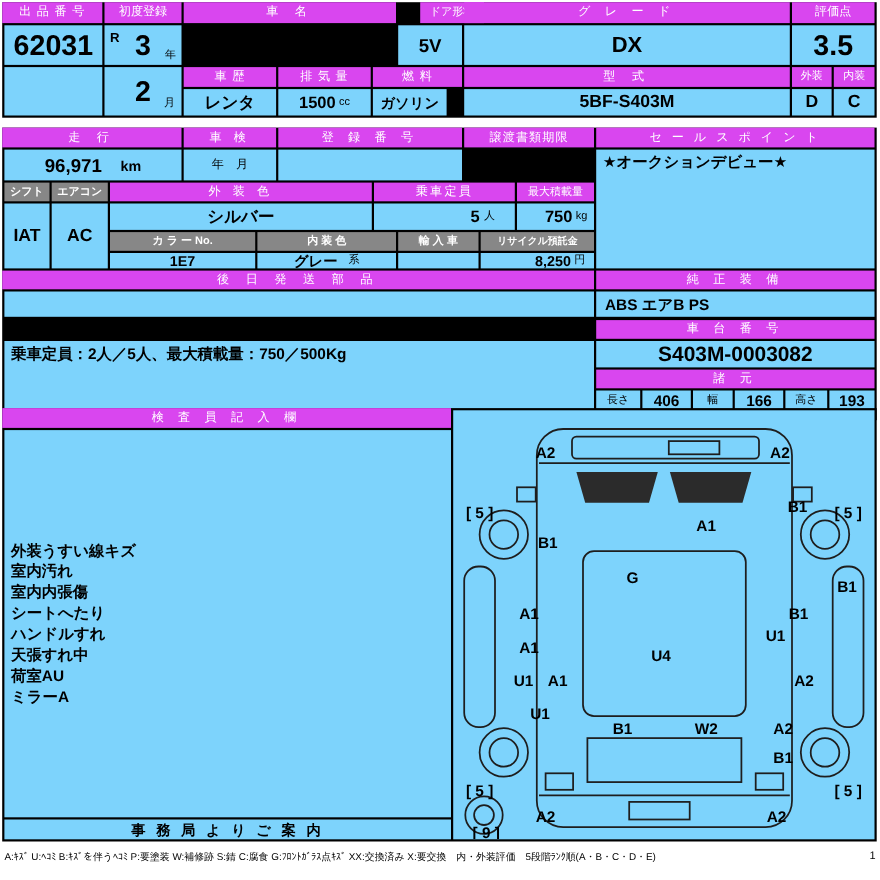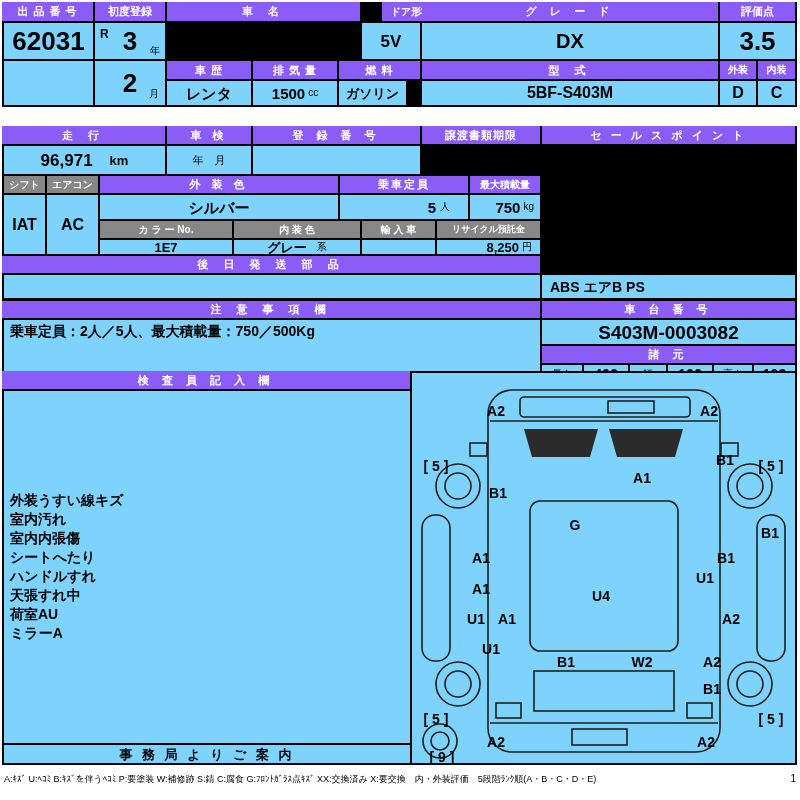--- a/index.html
+++ b/index.html
@@ -1,20 +1,20 @@
 <!DOCTYPE html>
 <html><head>
 <meta charset="utf-8">
 <style>
   *{margin:0;padding:0;box-sizing:border-box}
   html,body{width:800px;height:800px;background:#fff;color:#000;
     font-family:"Liberation Sans","DejaVu Sans",sans-serif;position:relative;overflow:hidden}
   .bk{position:absolute;background:#000}
   .h,.g,.c{position:absolute;display:flex;align-items:center;justify-content:center;line-height:1;overflow:hidden}
-  .h{background:#8b5cf6;color:#fff;font-size:11px;font-weight:bold;letter-spacing:1px}
+  .h{background:#d946ef;color:#fff;font-size:11px;font-weight:normal;letter-spacing:1px}
   .g{background:#878787;color:#fff;font-size:10px;font-weight:bold}
   .c{background:#7dd3fc;color:#000}
   .tl{justify-content:flex-start;align-items:flex-start;padding:4px 6px}
   .rt{justify-content:flex-end}
   .f26{font-size:26px;font-weight:bold}
   .f20{font-size:20px;font-weight:bold}
   .f19{font-size:19px;font-weight:bold}
   .f17{font-size:17px;font-weight:bold}
   .f16{font-size:16px;font-weight:bold}
   .f15{font-size:15px;font-weight:bold}
@@ -67,32 +67,33 @@
   <div class="c f16" style="left:420px;top:79px;width:296px;height:24px">5BF-S403M</div>
 
   <div class="h" style="left:718px;top:0;width:75px;height:19px;letter-spacing:0">評価点</div>
   <div class="c f26" style="left:718px;top:21px;width:75px;height:36px">3.5</div>
   <div class="h" style="left:718px;top:59px;width:36px;height:18px;letter-spacing:0;font-size:10px">外装</div>
   <div class="h" style="left:756px;top:59px;width:37px;height:18px;letter-spacing:0;font-size:10px">内装</div>
   <div class="c f16" style="left:718px;top:79px;width:36px;height:24px">D</div>
   <div class="c f16" style="left:756px;top:79px;width:37px;height:24px">C</div>
 </div>
 
-<div class="bk" style="left:2px;top:126px;width:795px;height:266px">
+<div class="bk" style="left:2px;top:116px;width:795px;height:266px">
   <div class="h" style="left:0;top:0;width:163px;height:18px;letter-spacing:6px">走  行</div>
   <div class="c" style="left:2px;top:20px;width:161px;height:28px;gap:17px">
     <span class="f17">96,971</span>
     <span class="f13">km</span>
   </div>
   <div class="h" style="left:165px;top:0;width:84px;height:18px;letter-spacing:4px">車  検</div>
   <div class="c f11" style="left:165px;top:20px;width:84px;height:28px">年　月</div>
   <div class="h" style="left:251px;top:0;width:167px;height:18px;letter-spacing:5px">登 録 番 号</div>
   <div class="c" style="left:251px;top:20px;width:167px;height:28px"></div>
   <div class="h" style="left:420px;top:0;width:118px;height:18px;letter-spacing:1px">譲渡書類期限</div>
   <div class="h" style="left:540px;top:0;width:253px;height:18px;letter-spacing:3px">セ ー ル ス ポ イ ン ト</div>
+  <div class="c tl f14" style="left:540px;top:20px;width:253px;height:108px">★オークションデビュー★</div>
 
   <div class="g" style="left:2px;top:50px;width:41px;height:17px">シフト</div>
   <div class="c f16" style="left:2px;top:69px;width:41px;height:59px">IAT</div>
   <div class="g" style="left:45px;top:50px;width:51px;height:17px">エアコン</div>
   <div class="c f16" style="left:45px;top:69px;width:51px;height:59px">AC</div>
 
   <div class="h" style="left:98px;top:50px;width:238px;height:17px;letter-spacing:4px">外 装 色</div>
   <div class="c f15" style="left:98px;top:69px;width:238px;height:24px">シルバー</div>
   <div class="h" style="left:338px;top:50px;width:128px;height:17px;letter-spacing:2px">乗車定員</div>
   <div class="c rt" style="left:338px;top:69px;width:128px;height:24px;padding-right:18px;gap:4px">
@@ -115,23 +116,23 @@
   <div class="g" style="left:360px;top:95px;width:73px;height:17px">輸 入 車</div>
   <div class="c" style="left:360px;top:114px;width:73px;height:14px"></div>
   <div class="g" style="left:435px;top:95px;width:103px;height:17px;font-size:9px">リサイクル預託金</div>
   <div class="c rt" style="left:435px;top:114px;width:103px;height:14px;padding-right:8px;gap:3px">
     <span class="f13">8,250</span>
     <span class="sm">円</span>
   </div>
 
   <div class="h" style="left:0;top:130px;width:538px;height:17px;letter-spacing:6px">後 日 発 送 部 品</div>
   <div class="c" style="left:2px;top:149px;width:536px;height:23px"></div>
+  <div class="h" style="left:540px;top:130px;width:253px;height:17px;letter-spacing:5px">純 正 装 備</div>
   <div class="c f14" style="left:540px;top:149px;width:253px;height:23px;justify-content:flex-start;padding-left:8px">ABS エアB PS</div>
 
-  <div class="h" style="left:0;top:175px;width:538px;height:17px;letter-spacing:6px">注 意 事 項 欄</div>
   <div class="c tl f14" style="left:2px;top:194px;width:536px;height:62px">乗車定員：2人／5人、最大積載量：750／500Kg</div>
 
   <div class="h" style="left:540px;top:175px;width:253px;height:17px;letter-spacing:5px">車 台 番 号</div>
   <div class="c f19" style="left:540px;top:194px;width:253px;height:24px">S403M-0003082</div>
   <div class="h" style="left:540px;top:220px;width:253px;height:17px;letter-spacing:5px">諸  元</div>
   <div class="c sm" style="left:540px;top:239px;width:40px;height:17px">長さ</div>
   <div class="c f14" style="left:582px;top:239px;width:44px;height:17px">406</div>
   <div class="c sm" style="left:628px;top:239px;width:36px;height:17px">幅</div>
   <div class="c f14" style="left:666px;top:239px;width:44px;height:17px">166</div>
   <div class="c sm" style="left:712px;top:239px;width:38px;height:17px">高さ</div>

